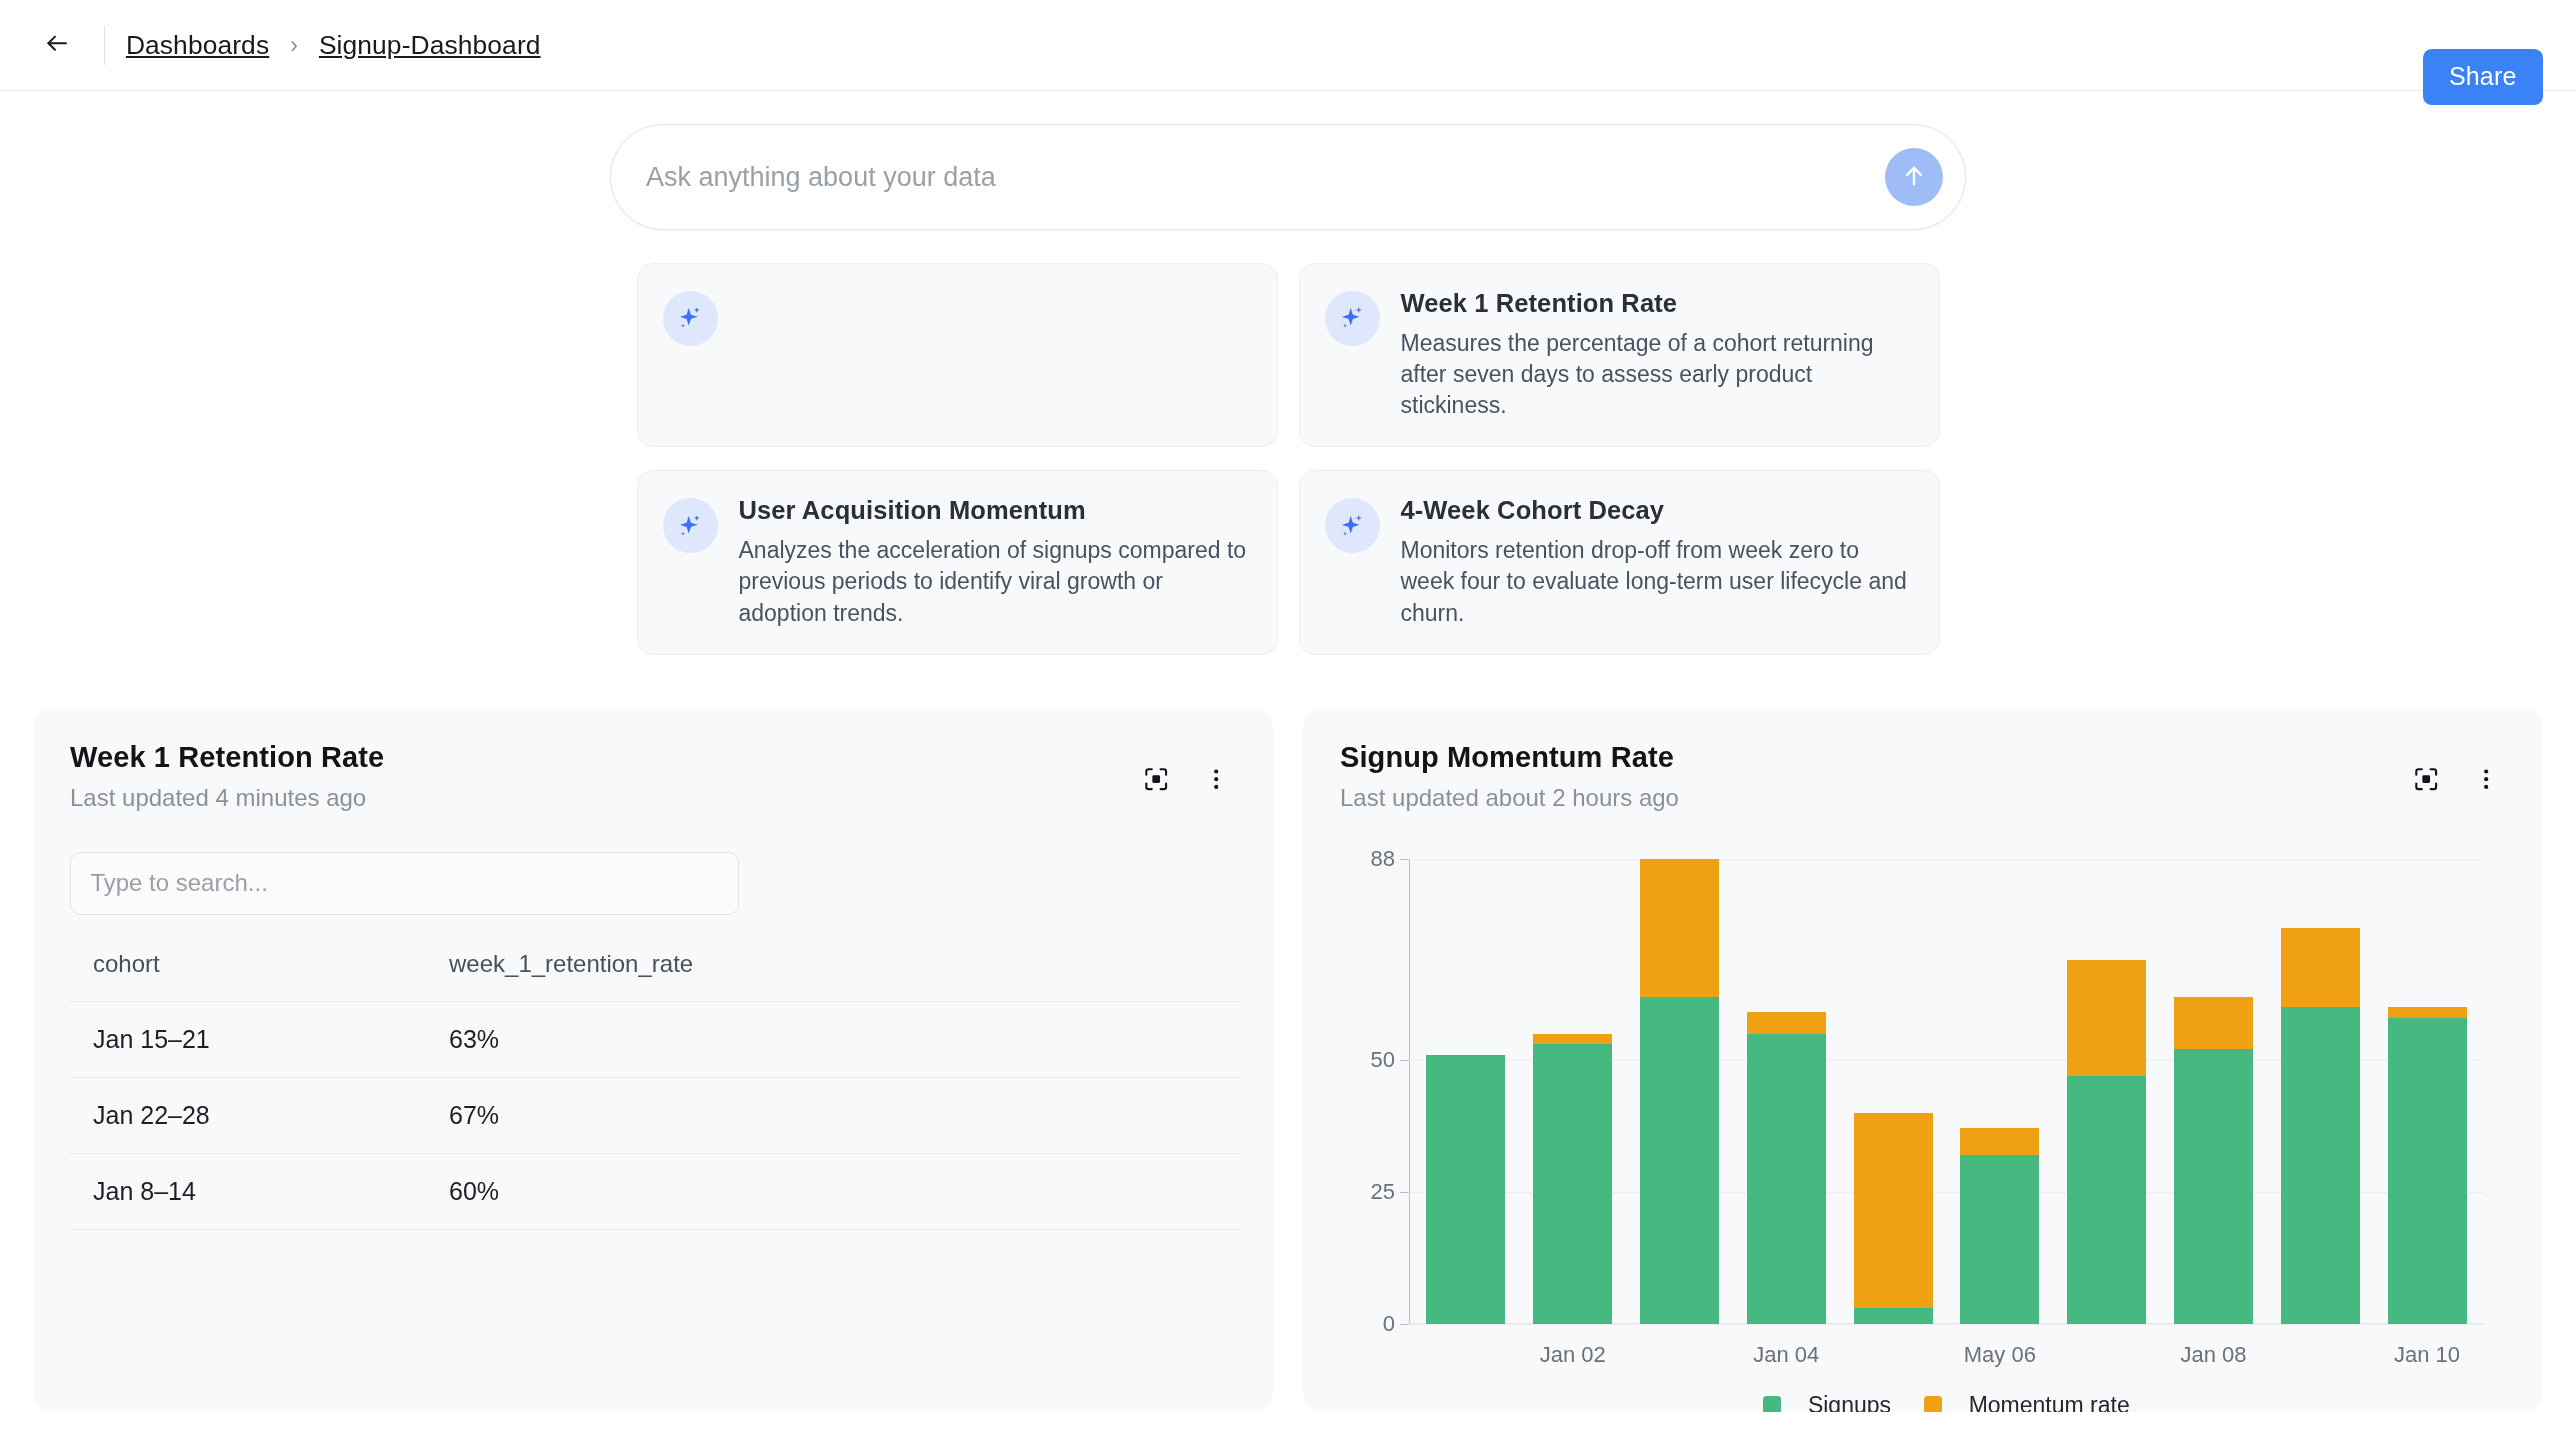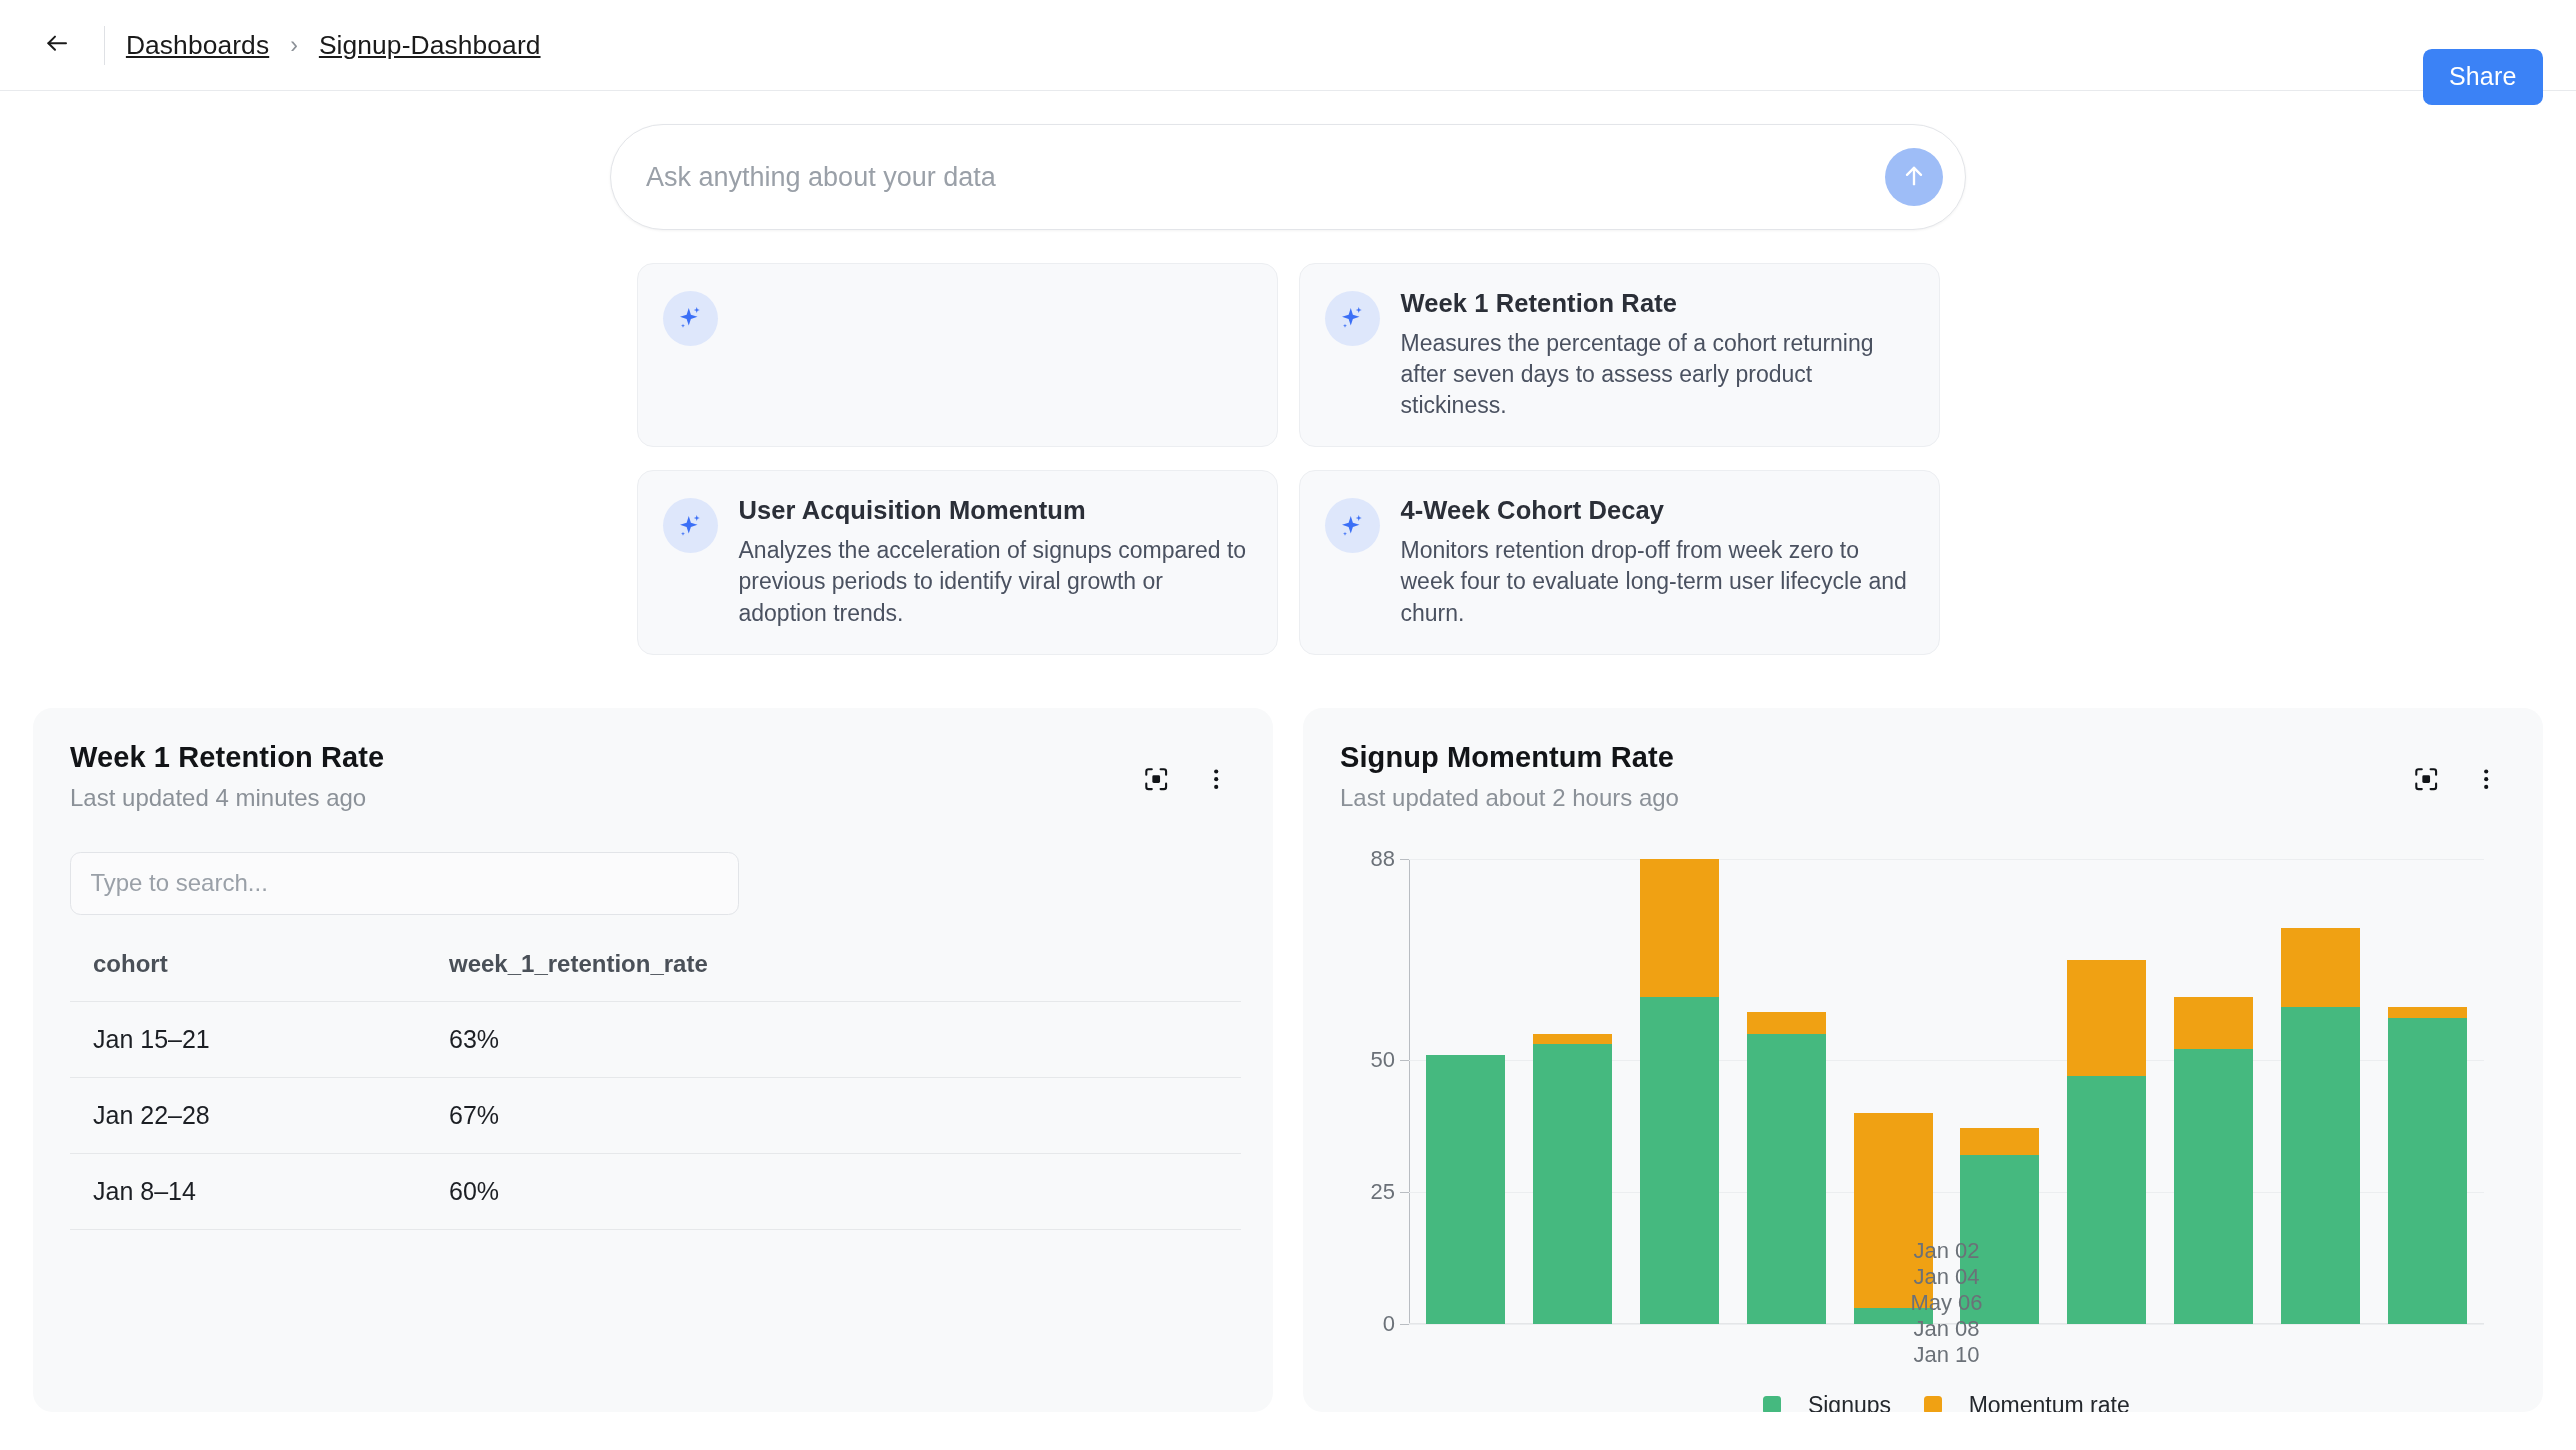--- a/index.html
+++ b/index.html
@@ -153,21 +153,21 @@
     font-family: "Liberation Sans", sans-serif;
   }
   .tbl-search::placeholder { color: #9aa0a8; }
   .data-table {
     width: 1171px;
     margin-top: 35px;
     border-collapse: collapse;
   }
   .data-table th {
     text-align: left;
-    font-size: 24px; font-weight: bold; color: #4a5058;
+    font-size: 24px; font-weight: normal; color: #4a5058;
     padding: 0 0 23px 23px;
     border-bottom: 0.9px solid #e6e8ea;
   }
   .data-table th.col2 { padding-left: 0; }
   .data-table td {
     font-size: 25px; color: #1c1f24;
     padding: 23px 0 23px 23px;
     border-bottom: 0.9px solid #e6e8ea;
   }
   .data-table td.col2 { padding-left: 0; }
@@ -217,21 +217,21 @@
     display: flex; flex-direction: column; justify-content: flex-end;
     align-items: center;
     height: 100%;
     position: relative;
   }
   .bar-stack { width: 74%; display: flex; flex-direction: column; justify-content: flex-end; height: 100%; }
   .seg-orange { background: #f0a113; width: 100%; }
   .seg-green  { background: #45b97f; width: 100%; }
   .xlabels {
     position: absolute; left: 69px; right: 0; bottom: 10.6px;
-    display: flex; padding: 0 3.5px; flex-direction: column;
+    display: flex; padding: 0 3.5px;
   }
   .xlab-cell {
     flex: 1 1 0; text-align: center;
     font-size: 22px; color: #6b7178;
   }
   .legend {
     position: absolute; left: 69px; right: 0; bottom: -40px;
     display: flex; justify-content: center; gap: 33px;
   }
   .legend-item { display: flex; align-items: center; gap: 27px; cursor: pointer; }

